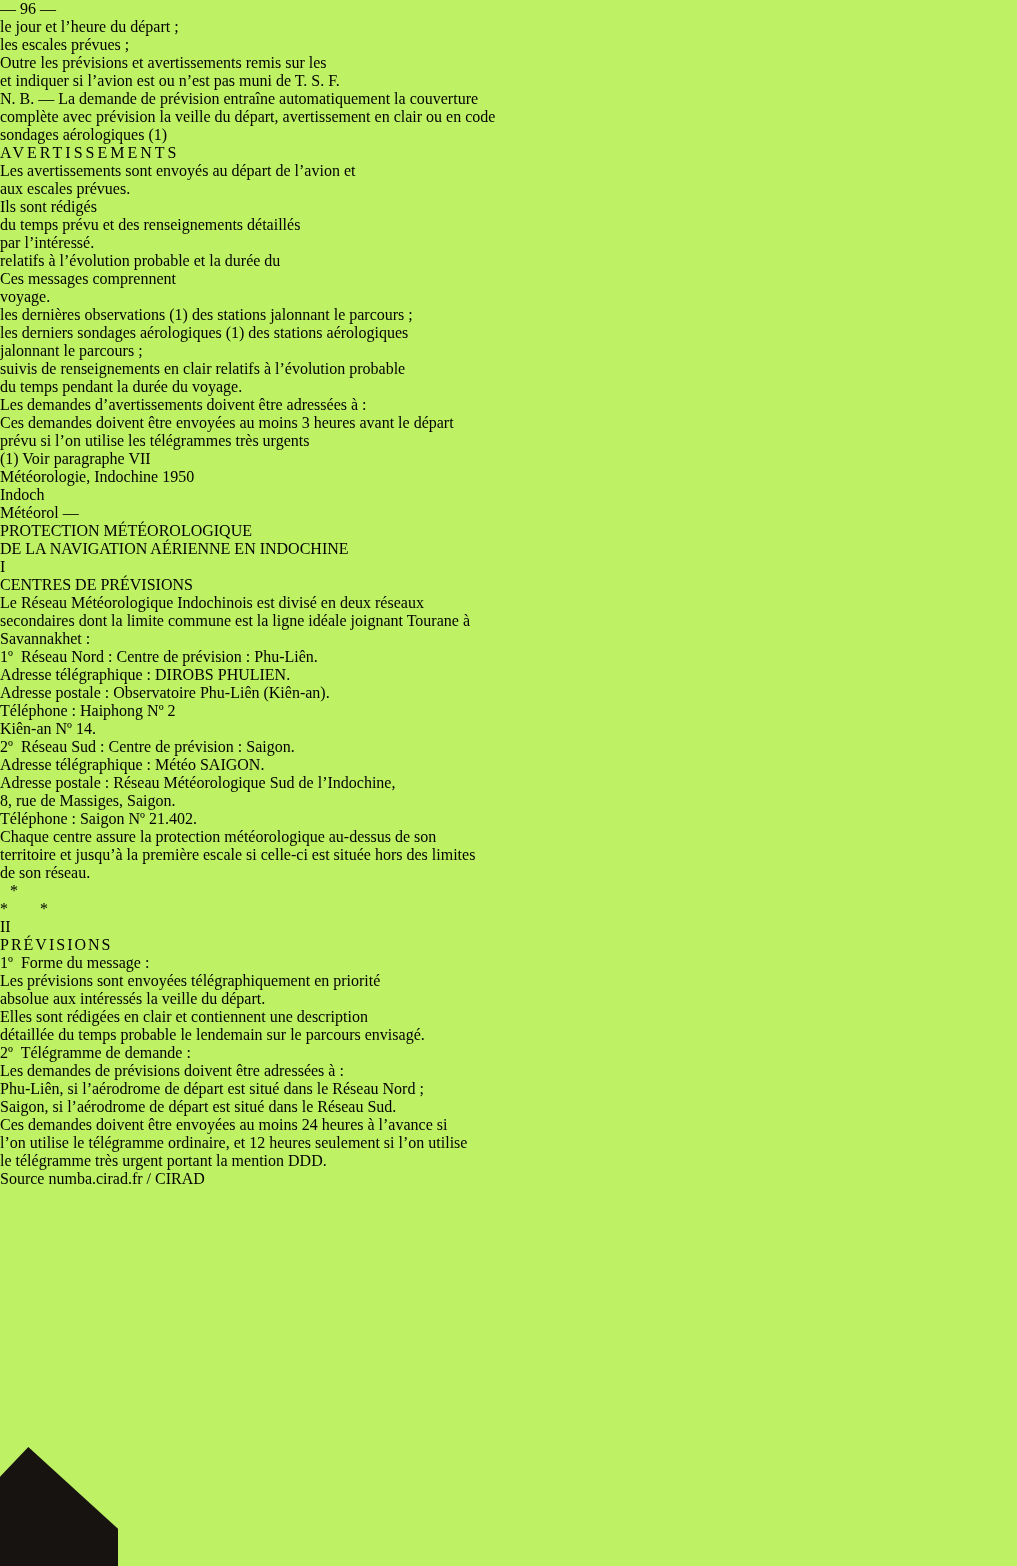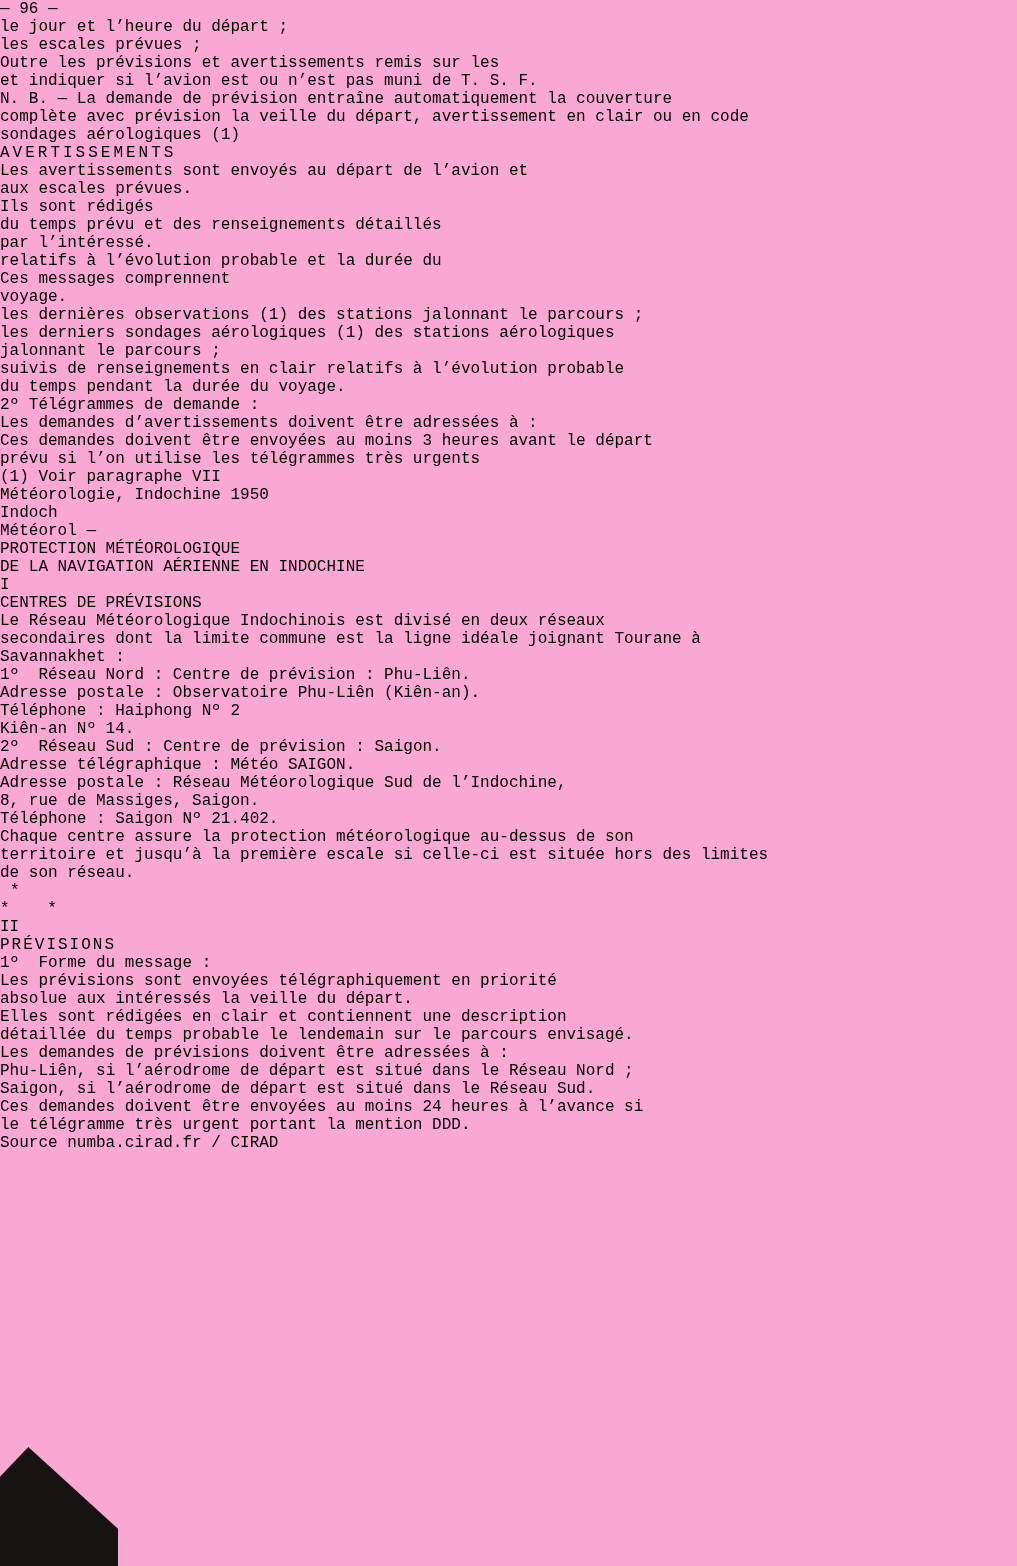--- a/index.html
+++ b/index.html
@@ -1,17 +1,17 @@
 <!DOCTYPE html>
 <html><head>
 <meta charset="utf-8">
 <style>
   html,body{margin:0;padding:0;}
   body{width:1017px;height:1566px;font-family:"Liberation Serif",serif;}
-  .scan{position:relative;width:1017px;height:1566px;overflow:hidden;background:#f9a8d4;font-family:Liberation Mono, monospace;}
+  .scan{position:relative;width:1017px;height:1566px;overflow:hidden;background:#bef264;}
 
   
   .black-wedge{position:absolute;left:0;top:1442px;width:118px;height:124px;
     background:#161310;z-index:1;
     clip-path:polygon(0 28%,24% 4%,100% 70%,100% 100%,0 100%);}
   .left-strip{position:absolute;left:0;top:34px;width:30px;height:1458px;z-index:2;
     background:linear-gradient(90deg,#ece4cd 0,#e7dec5 55%,#cfc4a7 85%,#a running 0;
     background:linear-gradient(90deg,#ece4cd 0,#e7dec5 55%,#cfc4a7 85%,#a3987c 100%);
     border-bottom-right-radius:18px 30px;}
   .page{position:absolute;left:28px;top:38px;width:957px;height:1470px;z-index:3;
@@ -116,21 +116,20 @@
     <div class="ghost dk" style="left:398px;top:684px">du temps prévu et des renseignements détaillés</div>
     <div class="ghost dk" style="left:318px;top:646px">par l’intéressé.</div>
     <div class="ghost dk" style="left:388px;top:710px">relatifs à l’évolution probable et la durée du</div>
     <div class="ghost" style="left:420px;top:762px">Ces messages comprennent</div>
     <div class="ghost dk" style="left:682px;top:736px">voyage.</div>
     <div class="ghost" style="left:322px;top:788px">les dernières observations (1) des stations jalonnant le parcours ;</div>
     <div class="ghost dk" style="left:312px;top:812px">les derniers sondages aérologiques (1) des stations aérologiques</div>
     <div class="ghost dk" style="left:296px;top:838px">jalonnant le parcours ;</div>
     <div class="ghost dk" style="left:302px;top:866px">suivis de renseignements en clair relatifs à l’évolution probable</div>
     <div class="ghost dk" style="left:326px;top:894px">du temps pendant la durée du voyage.</div>
-    <div class="ghost" style="left:386px;top:922px">2º Télégrammes de demande :</div>
     <div class="ghost" style="left:348px;top:952px">Les demandes d’avertissements doivent être adressées à :</div>
     <div class="ghost" style="left:286px;top:1088px">Ces demandes doivent être envoyées au moins 3 heures avant le départ</div>
     <div class="ghost" style="left:88px;top:1106px">prévu si l’on utilise les télégrammes très urgents</div>
     <div class="ghost" style="left:692px;top:1240px">(1) Voir paragraphe VII</div>
   </div>
 
   <div class="hand hand1">Météorologie, Indochine 1950</div>
   <div class="hand hand2a">Indoch</div>
   <div class="hand hand2b">Météorol —</div>
 
@@ -144,20 +143,21 @@
 
     <div class="line sq just w-full ind" style="top:394px">Le Réseau Météorologique Indochinois est divisé en deux réseaux</div>
     <div class="line sq just w-full" style="top:421px">secondaires dont la limite commune est la ligne idéale joignant Tourane à</div>
     <div class="line sq" style="left:100px;top:448px">Savannakhet :</div>
 
     <div class="line sq" style="left:130px;top:482px">
       <span>1º</span>&nbsp;
       <span class="it">Réseau Nord :</span>
       <span>Centre de prévision : Phu-Liên.</span>
     </div>
+    <div class="line sq" style="left:185px;top:509px">Adresse télégraphique : DIROBS PHULIEN.</div>
     <div class="line sq" style="left:185px;top:535px">Adresse postale : Observatoire Phu-Liên (Kiên-an).</div>
     <div class="line sq" style="left:185px;top:561px">Téléphone : Haiphong Nº 2</div>
     <div class="line sq" style="left:300px;top:587px">Kiên-an Nº 14.</div>
 
     <div class="line sq" style="left:130px;top:616px">
       <span>2º</span>&nbsp;
       <span class="it">Réseau Sud :</span>
       <span>Centre de prévision : Saigon.</span>
     </div>
     <div class="line sq" style="left:185px;top:643px">Adresse télégraphique : Météo SAIGON.</div>
@@ -179,28 +179,33 @@
 
     <div class="line sq" style="left:130px;top:960px">
       <span>1º</span>&nbsp;
       <span class="it">Forme du message :</span>
     </div>
     <div class="line sq just w-item" style="top:988px">Les prévisions sont envoyées télégraphiquement en priorité</div>
     <div class="line sq" style="left:180px;top:1015px">absolue aux intéressés la veille du départ.</div>
     <div class="line sq just w-item" style="top:1043px">Elles sont rédigées en clair et contiennent une description</div>
     <div class="line sq just w-item" style="top:1069px">détaillée du temps probable le lendemain sur le parcours envisagé.</div>
 
+    <div class="line sq" style="left:130px;top:1095px">
+      <span>2º</span>&nbsp;
+      <span class="it">Télégramme de demande :</span>
+    </div>
     <div class="line sq" style="left:180px;top:1122px">Les demandes de prévisions doivent être adressées à :</div>
     <div class="line sq just w-item" style="top:1148px">
       <span class="it">Phu-Liên,</span>
       <span>si l’aérodrome de départ est situé dans le Réseau Nord ;</span>
     </div>
     <div class="line sq just w-item" style="top:1174px">
       <span class="it">Saigon,</span>
       <span>si l’aérodrome de départ est situé dans le Réseau Sud.</span>
     </div>
 
     <div class="line sq just w-full ind" style="top:1204px">Ces demandes doivent être envoyées au moins 24 heures à l’avance si</div>
+    <div class="line sq just w-full" style="top:1231px">l’on utilise le télégramme ordinaire, et 12 heures seulement si l’on utilise</div>
     <div class="line sq" style="left:100px;top:1257px">le télégramme très urgent portant la mention DDD.</div>
   </div>
 
   <div class="watermark">Source numba.cirad.fr / CIRAD</div>
 </div>
 
 </body></html>

